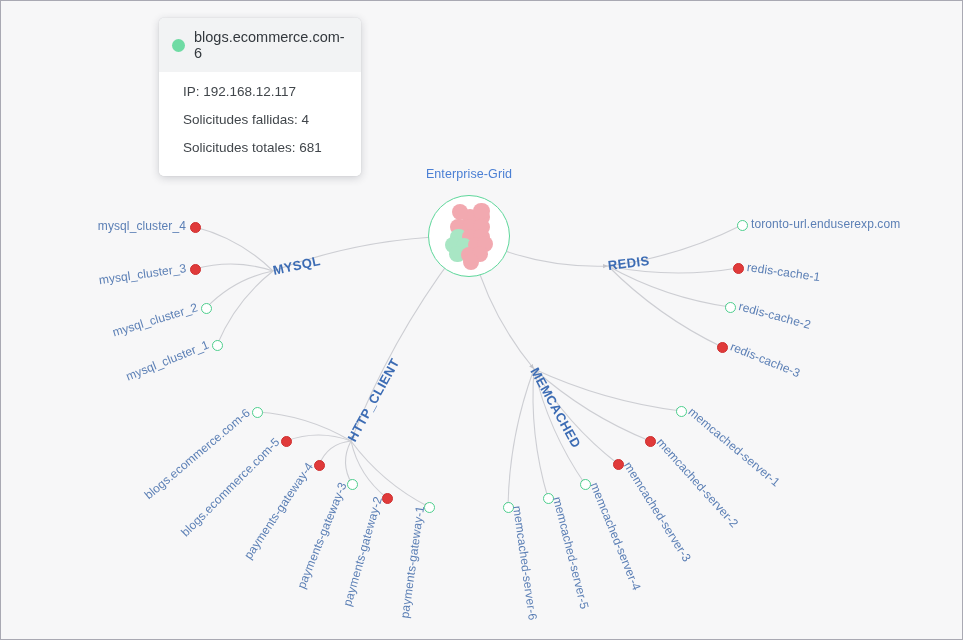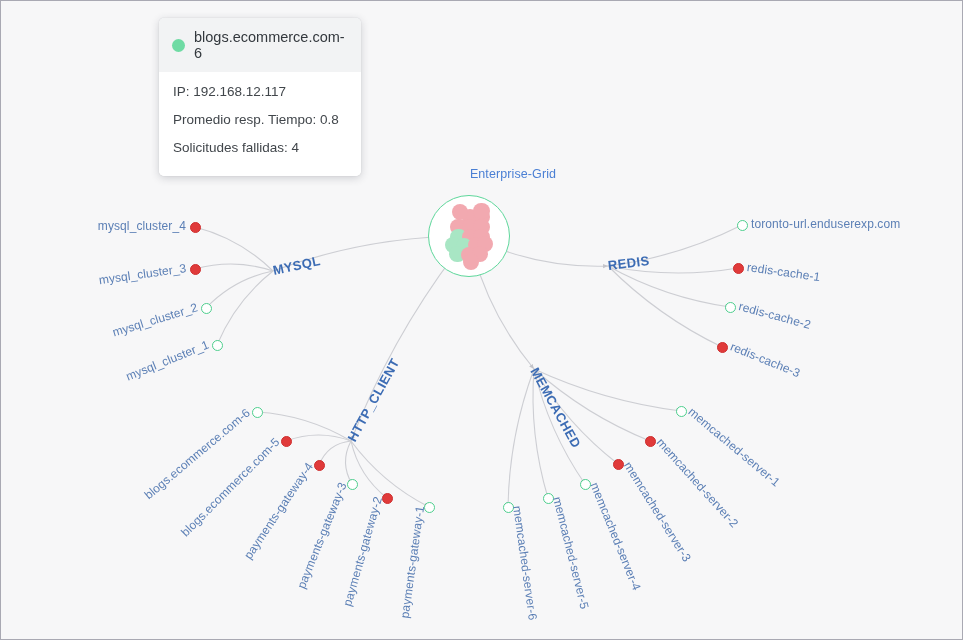--- a/index.html
+++ b/index.html
@@ -129,21 +129,21 @@
     height: 13px;
     border-radius: 50%;
     background: #6fdba4;
     flex: none;
   }
   #tooltip .tt-title {
     font-size: 14.5px;
     color: #33383d;
   }
   #tooltip .tt-body {
-    padding: 5px 14px 15px 14px;
+    padding: 5px 14px 15px 24px;
     background: #ffffff;
   }
   #tooltip .tt-row {
     font-size: 13.5px;
     color: #41464b;
     padding: 7px 0 6px 0;
     white-space: nowrap;
   }
 </style>
 </head>
@@ -200,21 +200,21 @@
         <div class="blob" style="width: 16.4px; height: 16.4px; left: 38.5px; top: 40.8256px; background: rgb(242, 169, 176);"></div>
         <div class="blob" style="width: 16.4px; height: 16.4px; left: 47.62px; top: 39.8224px; background: rgb(242, 169, 176);"></div>
         <div class="blob" style="width: 16.4px; height: 16.4px; left: 20.26px; top: 49.8544px; background: rgb(168, 230, 196);"></div>
         <div class="blob" style="width: 16.4px; height: 16.4px; left: 31.66px; top: 50.8576px; background: rgb(242, 169, 176);"></div>
         <div class="blob" style="width: 16.4px; height: 16.4px; left: 43.06px; top: 49.8544px; background: rgb(242, 169, 176);"></div>
         <div class="blob" style="width: 16.4px; height: 16.4px; left: 33.94px; top: 57.88px; background: rgb(242, 169, 176);"></div>
         <div class="blob" style="width: 16.4px; height: 16.4px; left: 44.2px; top: 6.7168px; background: rgb(242, 169, 176);"></div>
         <div class="blob" style="width: 16.4px; height: 16.4px; left: 22.54px; top: 7.72px; background: rgb(242, 169, 176);"></div>
       </div>
   </div>
-  <div class="hub-label" id="hub-label" style="left: 418px; top: 166px; width: 100px; text-align: center; margin-left: 44px;">Enterprise-Grid</div>
+  <div class="hub-label" id="hub-label" style="left: 418px; top: 166px; width: 100px; text-align: center;">Enterprise-Grid</div>
 
   <div id="nodes-layer">
       <div class="branch-label" style="left: 272px; top: 262px; transform: rotate(-12deg);">MYSQL</div>
       <div class="leaf" style="left: 194px; top: 226px;">
         <div class="leaf-dot crit"></div>
         <div class="leaf-label left" style="transform-origin: 100% 50%; transform: rotate(0deg);">mysql_cluster_4</div>
       </div>
       <div class="leaf" style="left: 194px; top: 268px;">
         <div class="leaf-dot crit"></div>
         <div class="leaf-label left" style="transform-origin: 100% 50%; transform: rotate(-8deg);">mysql_cluster_3</div>
@@ -296,18 +296,18 @@
       </div>
     </div>
 
   <div id="tooltip">
     <div class="tt-head">
       <span class="tt-dot"></span>
       <span class="tt-title">blogs.ecommerce.com-6</span>
     </div>
     <div class="tt-body" id="tt-body">
         <div class="tt-row">IP: 192.168.12.117</div>
-        <div class="tt-row">Promedio resp. Tiempo: 0.8</div>
         <div class="tt-row">Solicitudes fallidas: 4</div>
+        <div class="tt-row">Solicitudes totales: 681</div>
       </div>
   </div>
 
 </div>
 
 </body></html>

